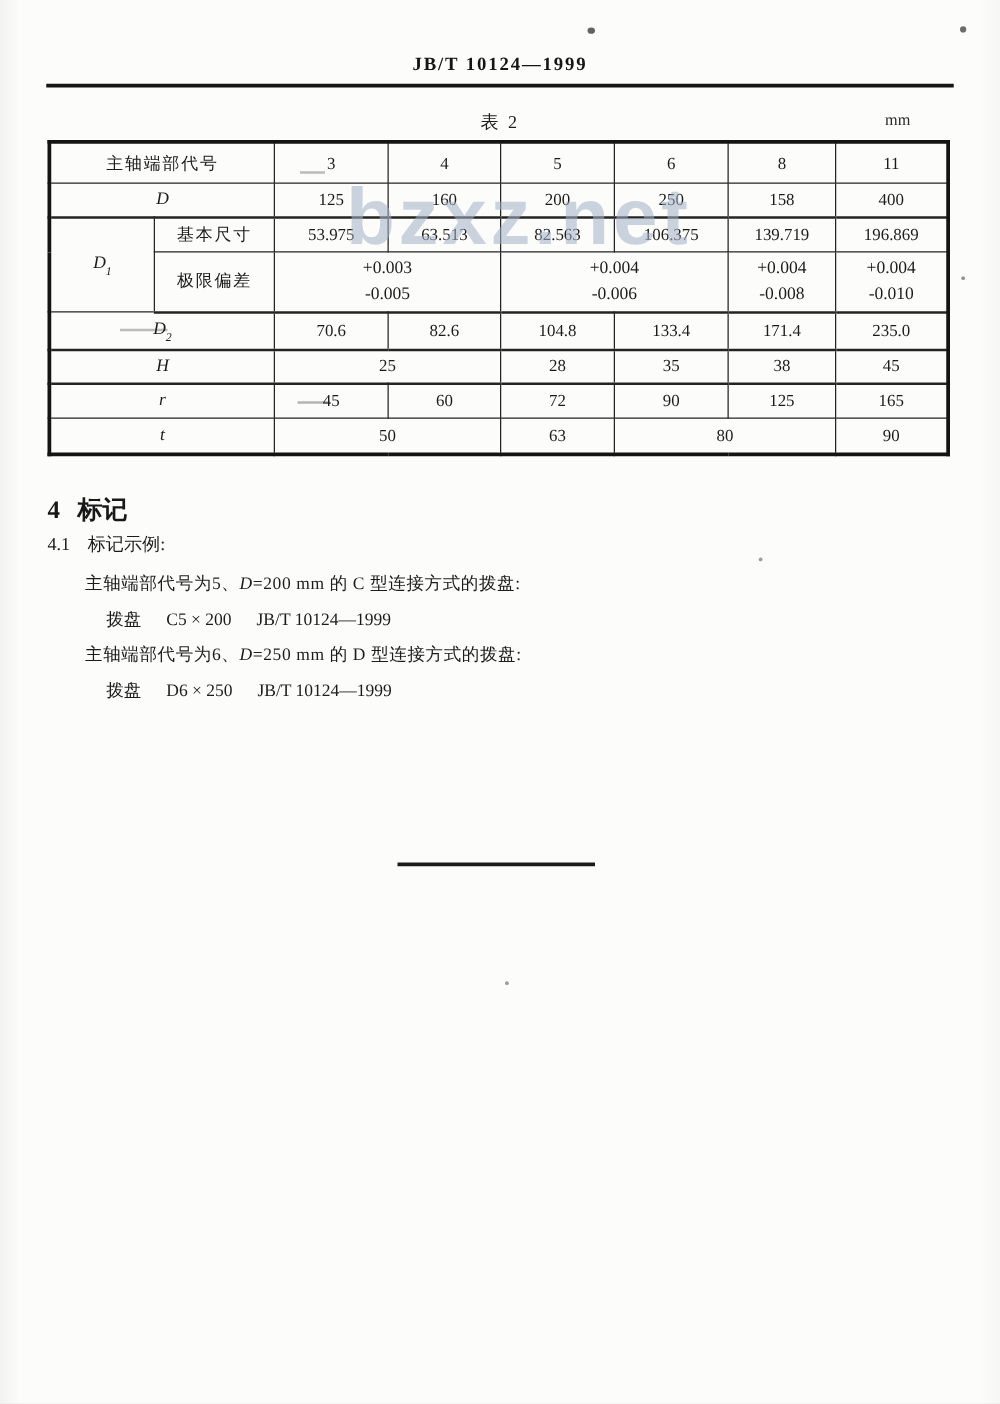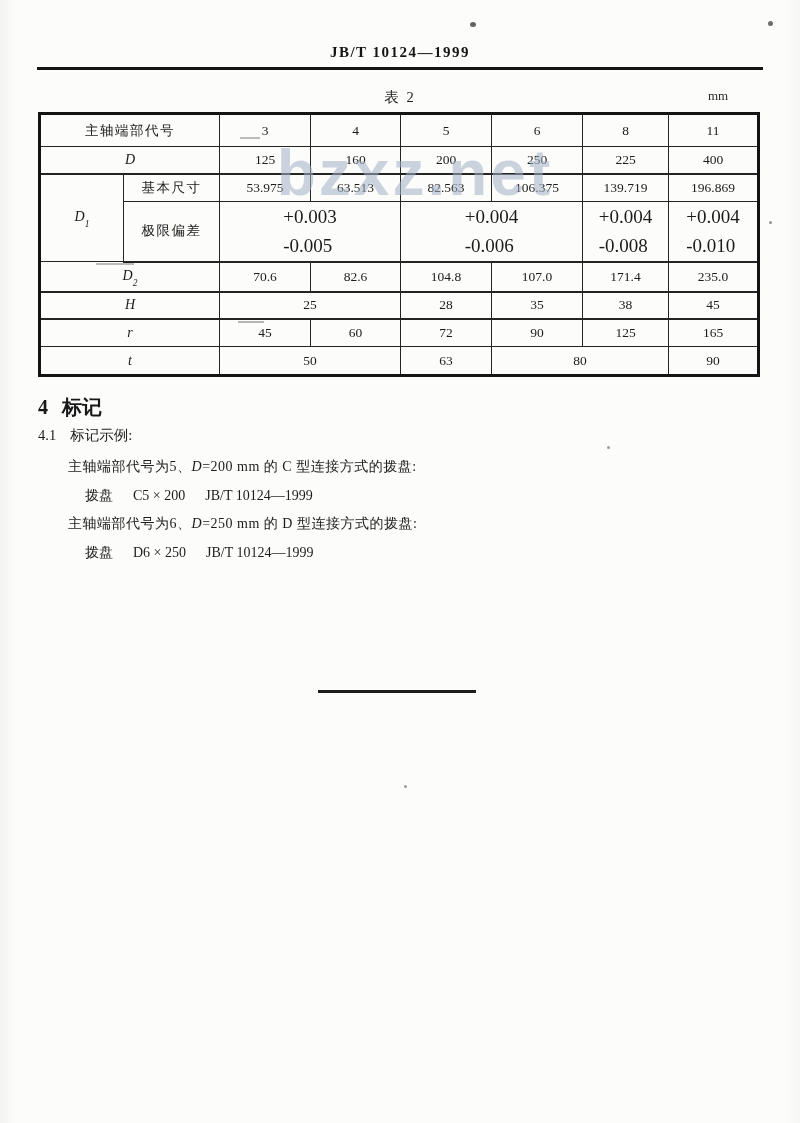--- a/index.html
+++ b/index.html
@@ -57,21 +57,21 @@
   tr.r3 td { height:28px; }
   tr.r4 td { height:48px; }
   tr.r5 td { height:30px; }
   tr.r6 td { height:27px; }
   tr.r7 td { height:28px; }
   tr.r8 td { height:29px; }
   tr.r2 td { border-bottom-width:2.5px; }
   tr.r4 td { border-bottom-width:2.5px; }
   tr.r5 td { border-bottom-width:2px; }
   tr.r6 td { border-bottom-width:2px; }
-  .dev { display:inline-block; text-align:left; line-height:1.55; font-size:19px; }
+  .dev { display:inline-block; text-align:center; line-height:1.55; font-size:14px; }
   .dev span { display:block; }
   .sec-heading { position:absolute; left:38px; top:394px; font-size:20px; font-weight:bold; color:#181818; }
   .sec-heading .num { margin-right:14px; }
   .sub-heading { position:absolute; left:38px; top:426px; font-size:14.5px; font-weight:normal; color:#1b1b1b; }
   .sub-heading .num { margin-right:14px; }
   .example-desc { position:absolute; left:68px; font-size:14px; color:#1c1c1c; letter-spacing:0.5px; }
   .example-desig { position:absolute; left:85px; font-size:14px; color:#1c1c1c; }
   .example-desig .gap { margin-right:20px; }
   .desc-1 { top:458px; } .desig-1 { top:487px; }
   .desc-2 { top:515px; } .desig-2 { top:544px; }
@@ -120,21 +120,21 @@
       <td>6</td>
       <td>8</td>
       <td>11</td>
     </tr>
     <tr class="r2">
       <td colspan="2"><span class="sym">D</span></td>
       <td>125</td>
       <td>160</td>
       <td>200</td>
       <td>250</td>
-      <td>225</td>
+      <td>158</td>
       <td>400</td>
     </tr>
     <tr class="r3">
       <td rowspan="2"><span class="sym"><span>D</span><sub>1</sub></span></td>
       <td class="cn">基本尺寸</td>
       <td>53.975</td>
       <td>63.513</td>
       <td>82.563</td>
       <td>106.375</td>
       <td>139.719</td>
@@ -153,21 +153,21 @@
       </td>
       <td>
         <span class="dev"><span>+0.004</span><span>-0.010</span></span>
       </td>
     </tr>
     <tr class="r5">
       <td colspan="2"><span class="sym"><span>D</span><sub>2</sub></span></td>
       <td>70.6</td>
       <td>82.6</td>
       <td>104.8</td>
-      <td>107.0</td>
+      <td>133.4</td>
       <td>171.4</td>
       <td>235.0</td>
     </tr>
     <tr class="r6">
       <td colspan="2"><span class="sym">H</span></td>
       <td colspan="2">25</td>
       <td>28</td>
       <td>35</td>
       <td>38</td>
       <td>45</td>

